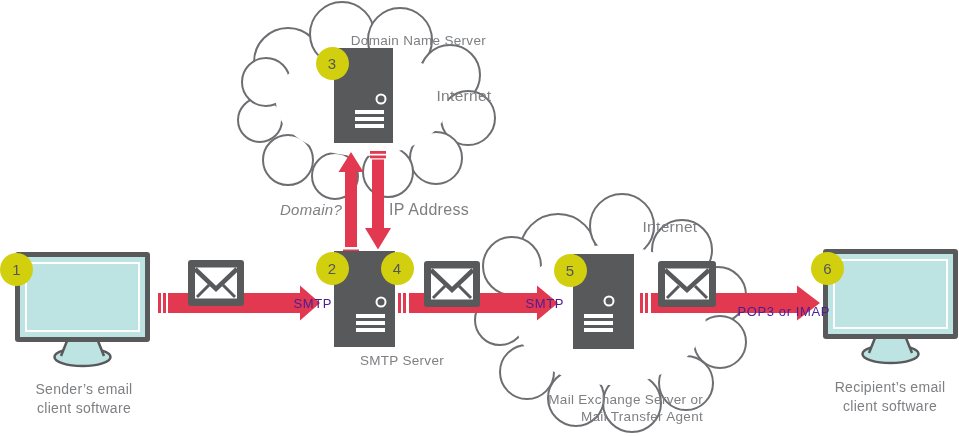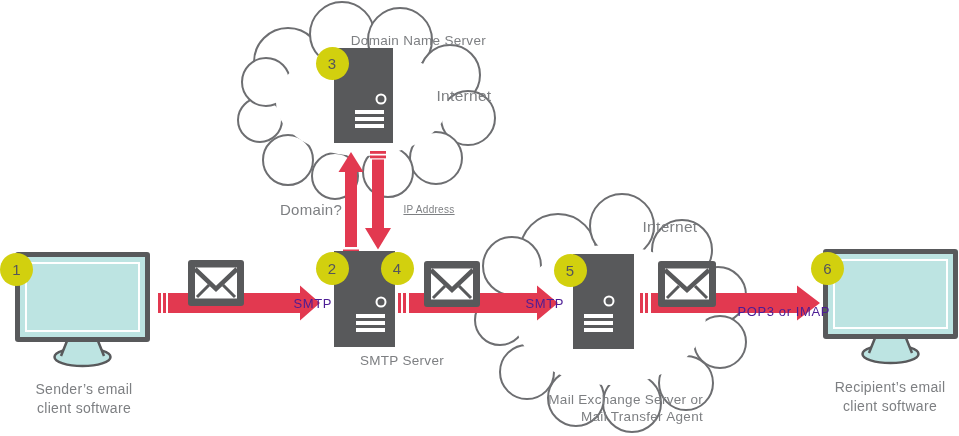--- a/index.html
+++ b/index.html
@@ -169,22 +169,22 @@
   <div class="badge" style="left:315.5px;top:251.5px;">2</div>
   <div class="badge" style="left:315.5px;top:46.5px;">3</div>
   <div class="badge" style="left:380.5px;top:251.5px;">4</div>
   <div class="badge" style="left:553.5px;top:253.5px;">5</div>
   <div class="badge" style="left:811px;top:251.5px;">6</div>
 
   <div class="lbl fs13" style="left:246px;top:32px;width:240px;">Domain Name Server</div>
   <div class="lbl fs15" style="left:414px;top:87px;width:100px;">Internet</div>
   <div class="lbl fs15" style="left:620px;top:218px;width:100px;">Internet</div>
 
-  <div class="lbl" style="left:261px;top:201px;width:100px;font-size:15px;">Domain?</div>
-  <div class="lbl" style="left:379px;top:201px;width:100px;font-size:10px;text-decoration:underline;">IP Address</div>
+  <div class="lbl" style="left:261px;top:201px;width:100px;font-size:15px;font-style:italic;">Domain?</div>
+  <div class="lbl" style="left:379px;top:201px;width:100px;font-size:16px;">IP Address</div>
 
   <div class="lbl fs13" style="left:284px;top:352px;width:160px;">SMTP Server</div>
 
   <div class="lbl fs13" style="left:503px;top:355px;width:200px;margin-top:36px;">
     <span class="ln">Mail Exchange Server or</span>
     <span class="ln">Mail Transfer Agent</span>
   </div>
 
   <div class="lbl fs14" style="left:4px;top:380px;width:160px;">
     <span class="ln">Sender’s email</span>

